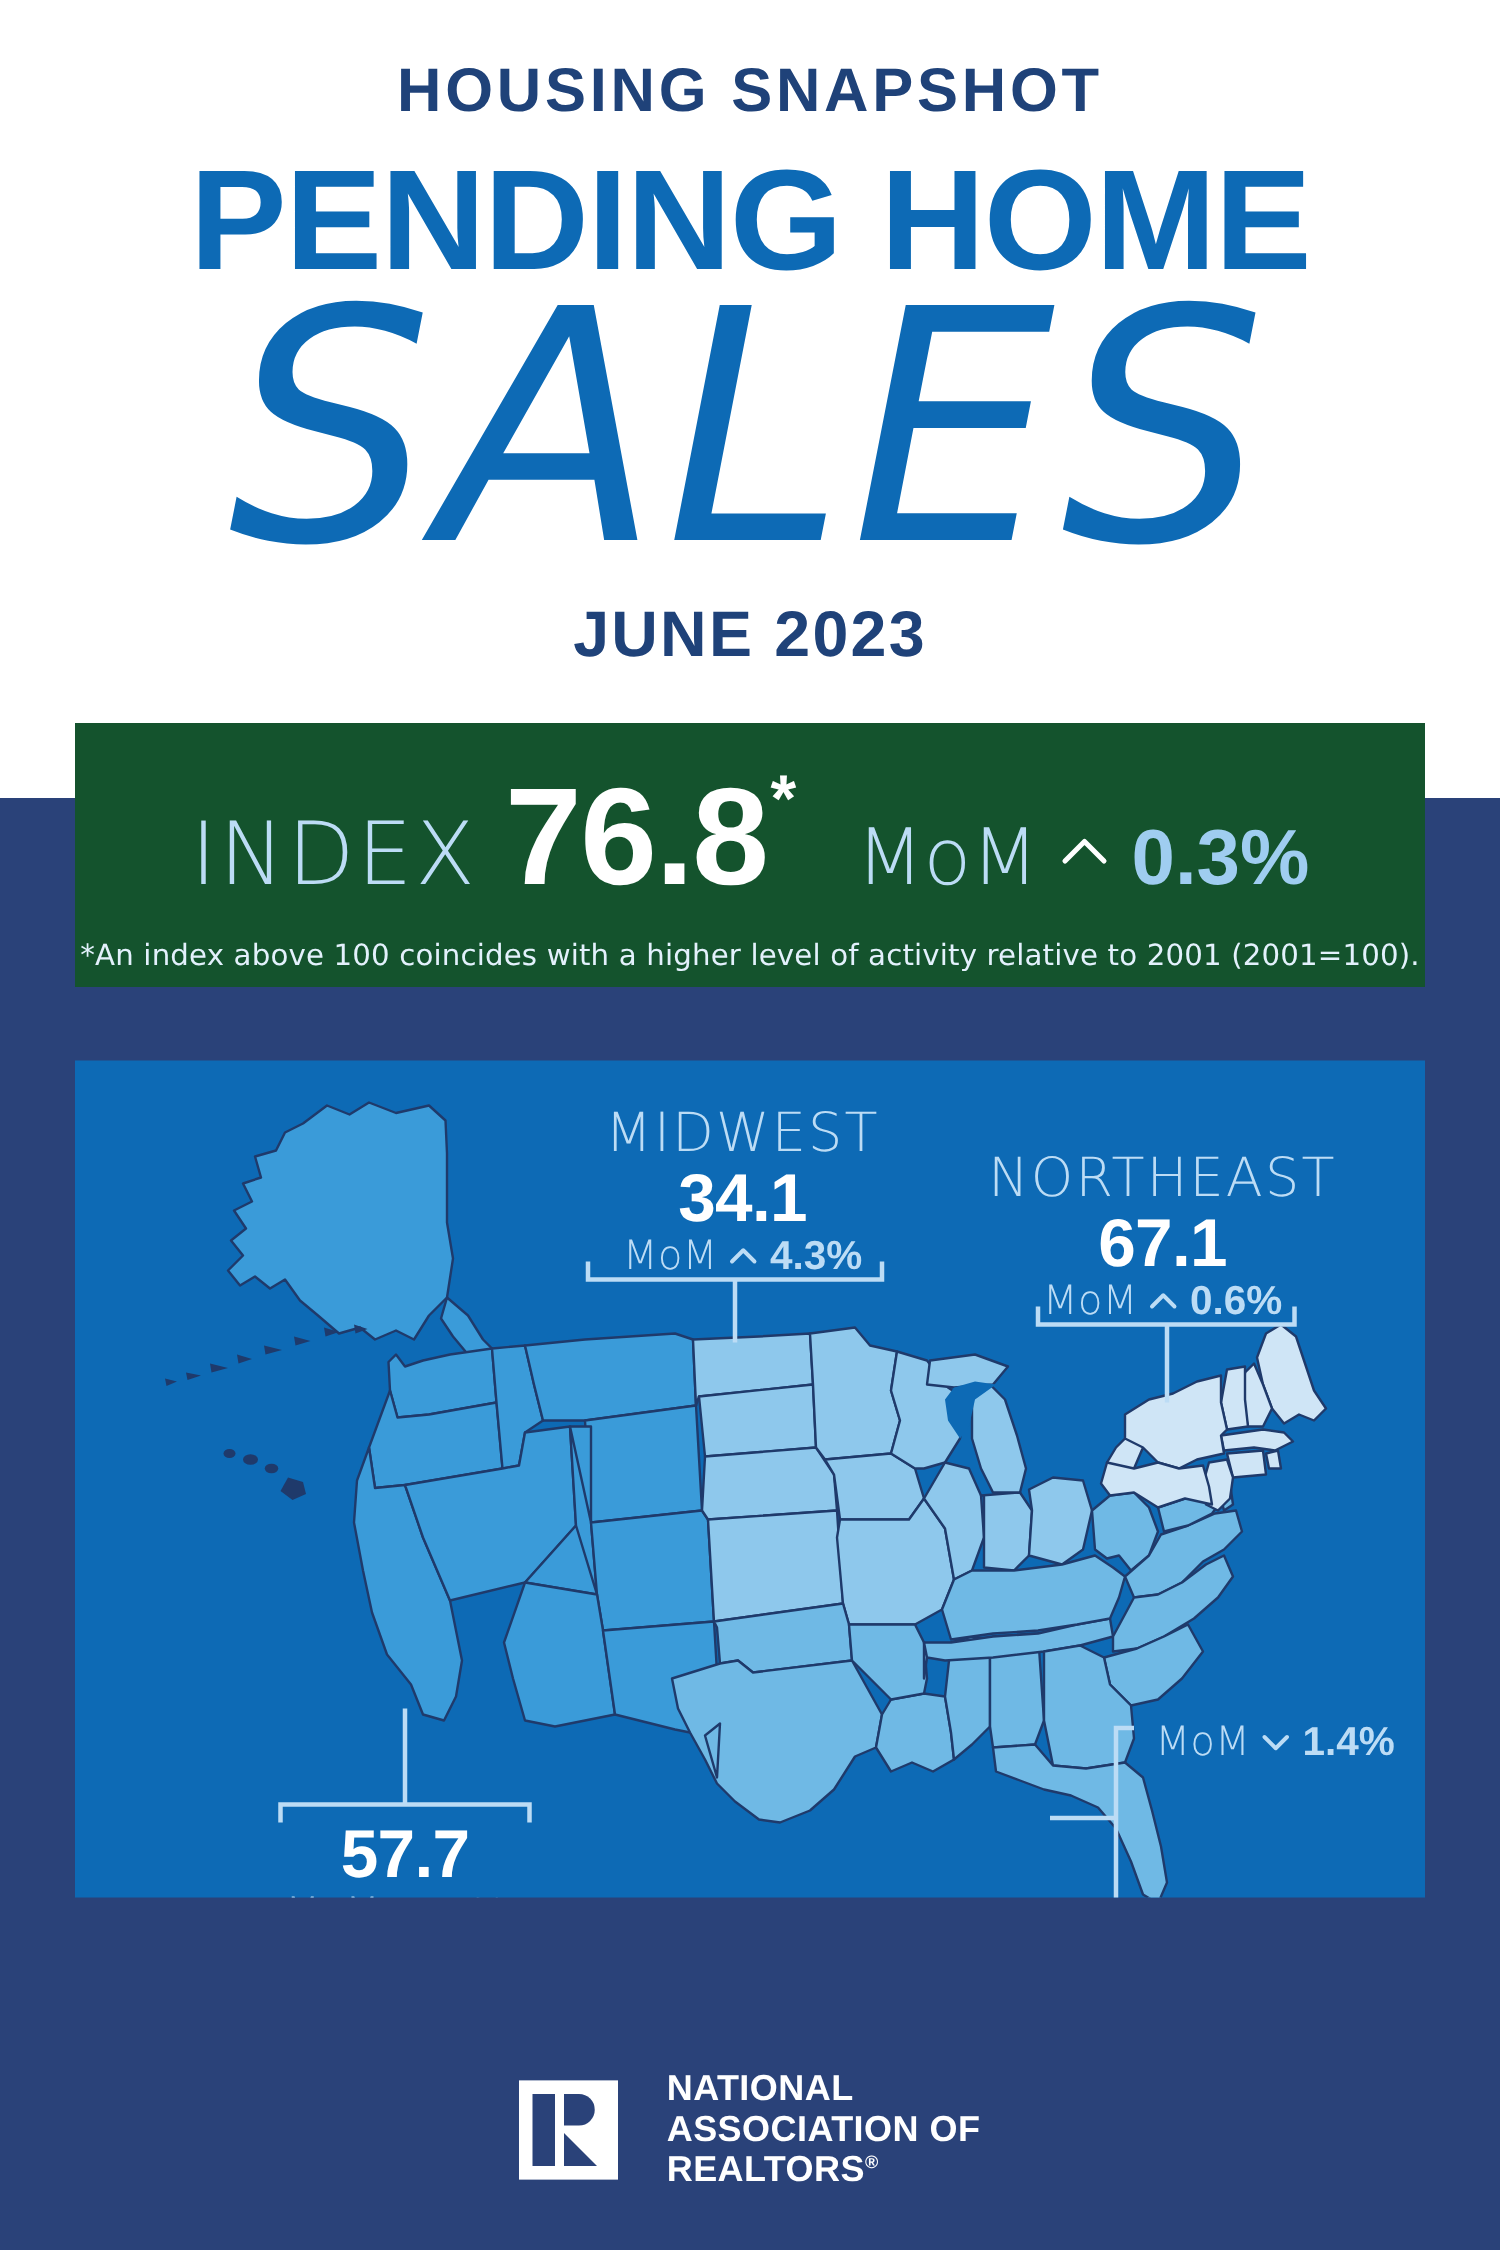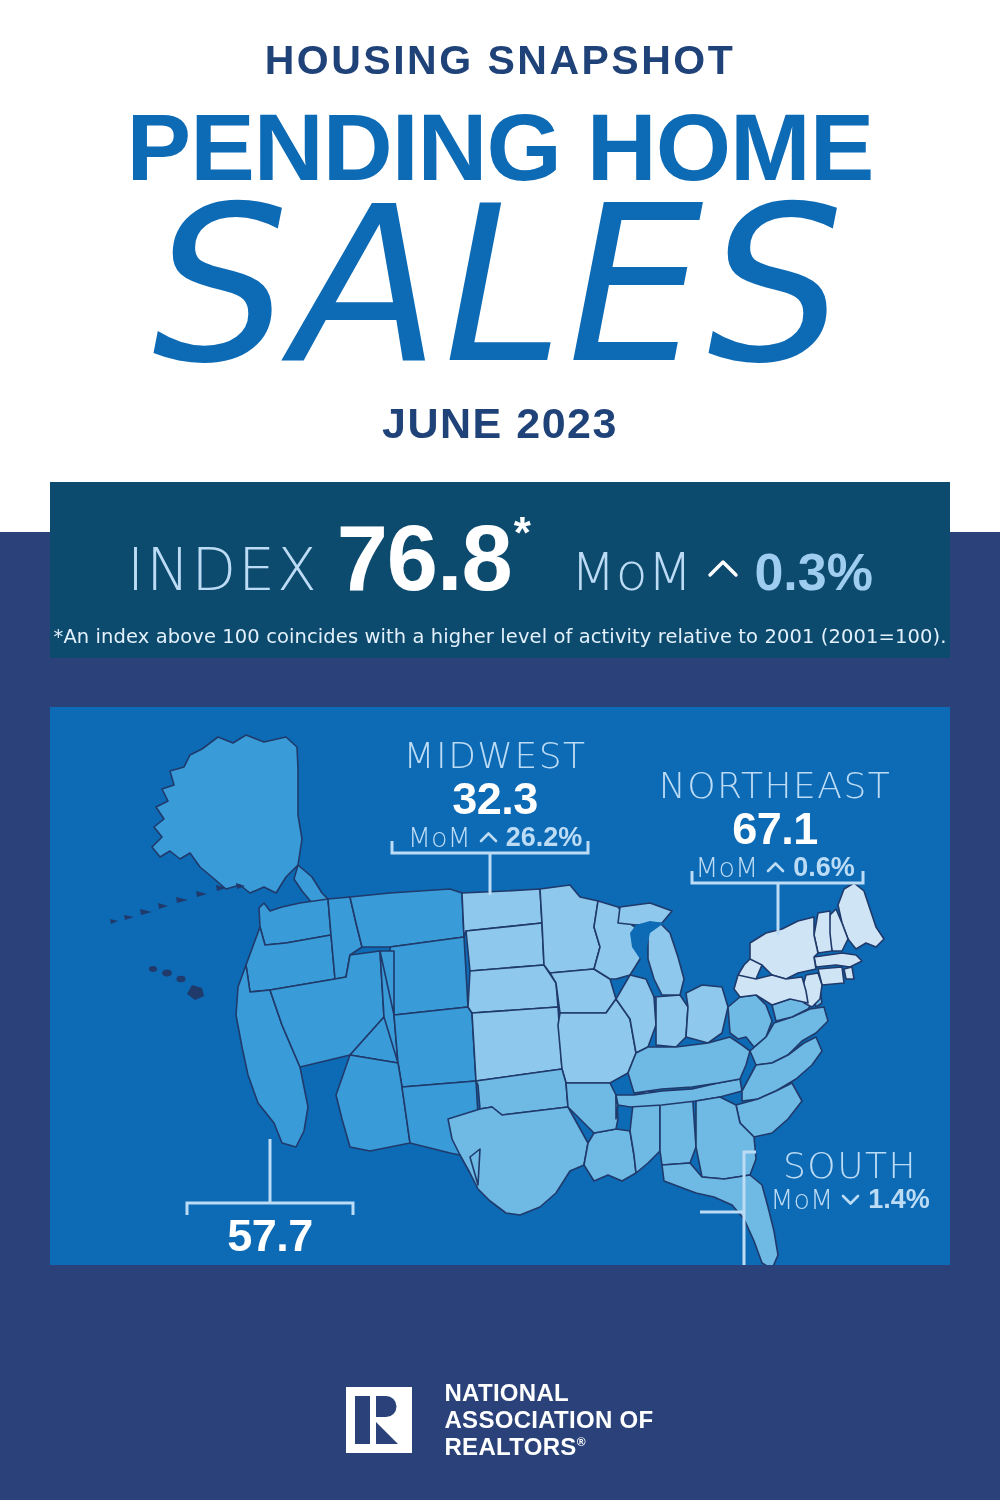--- a/index.html
+++ b/index.html
@@ -39,21 +39,21 @@
     font-style:italic;
   }
   .subtitle{
     font-size:43px;font-weight:bold;letter-spacing:1.5px;color:#1f4279;
     margin-top:32px;line-height:1;
   }
 
   
   .index-panel{
     position:absolute;left:50px;top:482px;width:900px;height:176px;
-    background:#0c4a6e;
+    background:#14532d;
   }
   .index-row{
     display:flex;align-items:baseline;justify-content:center;
     padding-top:24px;
   }
   .index-word{
     font-size:58px;font-weight:300;letter-spacing:2px;color:#bcdcf5;
     font-family:"DejaVu Sans", sans-serif;
   }
   .index-value{
@@ -272,29 +272,29 @@
           L754,296 L752,282 Z"></path>
         <path fill="#cfe5f6" d="M688,268 L706,272 L722,268 L736,272 L752,270
           L756,284 L758,296 L740,292 L722,298 L706,288 L690,290 L684,282 Z"></path>
 
         <path fill="#0d6ab5" stroke="none" d="M586,218 L600,214 L614,216 L600,226 L596,244 L590,252 L582,240 L580,226 Z"></path>
       </g>
     </svg>
 
     <div class="callout" style="left:300px;top:30px;width:290px;">
       <div class="rg-name">MIDWEST</div>
-      <div class="rg-val">32.3</div>
+      <div class="rg-val">34.1</div>
       <div class="rg-mom">
         <span class="rg-mom-label">MoM</span>
         <span class="rg-arrow">
           <svg viewBox="0 0 21 21" width="21" height="21">
             <polyline points="3,14 10.5,6.5 18,14" fill="none" stroke="#bcdcf5" stroke-width="2.6" stroke-linecap="round" stroke-linejoin="round"></polyline>
           </svg>
         </span>
-        <span class="rg-mom-pct">26.2%</span>
+        <span class="rg-mom-pct">4.3%</span>
       </div>
     </div>
     <svg class="bracket" style="left:340px;top:130px;width:200px;height:60px;" viewBox="0 0 200 60">
       <path d="M2,4 L2,16 L198,16 L198,4 M100,16 L100,58" fill="none" stroke="#bcdcf5" stroke-width="3"></path>
     </svg>
 
     <div class="callout" style="left:570px;top:60px;width:310px;">
       <div class="rg-name">NORTHEAST</div>
       <div class="rg-val">67.1</div>
       <div class="rg-mom">
@@ -305,21 +305,20 @@
           </svg>
         </span>
         <span class="rg-mom-pct">0.6%</span>
       </div>
     </div>
     <svg class="bracket" style="left:640px;top:160px;width:175px;height:70px;" viewBox="0 0 175 70">
       <path d="M2,4 L2,16 L173,16 L173,4 M88,16 L88,68" fill="none" stroke="#bcdcf5" stroke-width="3"></path>
     </svg>
 
     <div class="callout" style="left:700px;top:440px;width:200px;">
-      <div class="rg-name">SOUTH</div>
       <div class="rg-mom">
         <span class="rg-mom-label">MoM</span>
         <span class="rg-arrow">
           <svg viewBox="0 0 21 21" width="21" height="21">
             <polyline points="3,7 10.5,14.5 18,7" fill="none" stroke="#bcdcf5" stroke-width="2.6" stroke-linecap="round" stroke-linejoin="round"></polyline>
           </svg>
         </span>
         <span class="rg-mom-pct">1.4%</span>
       </div>
     </div>

